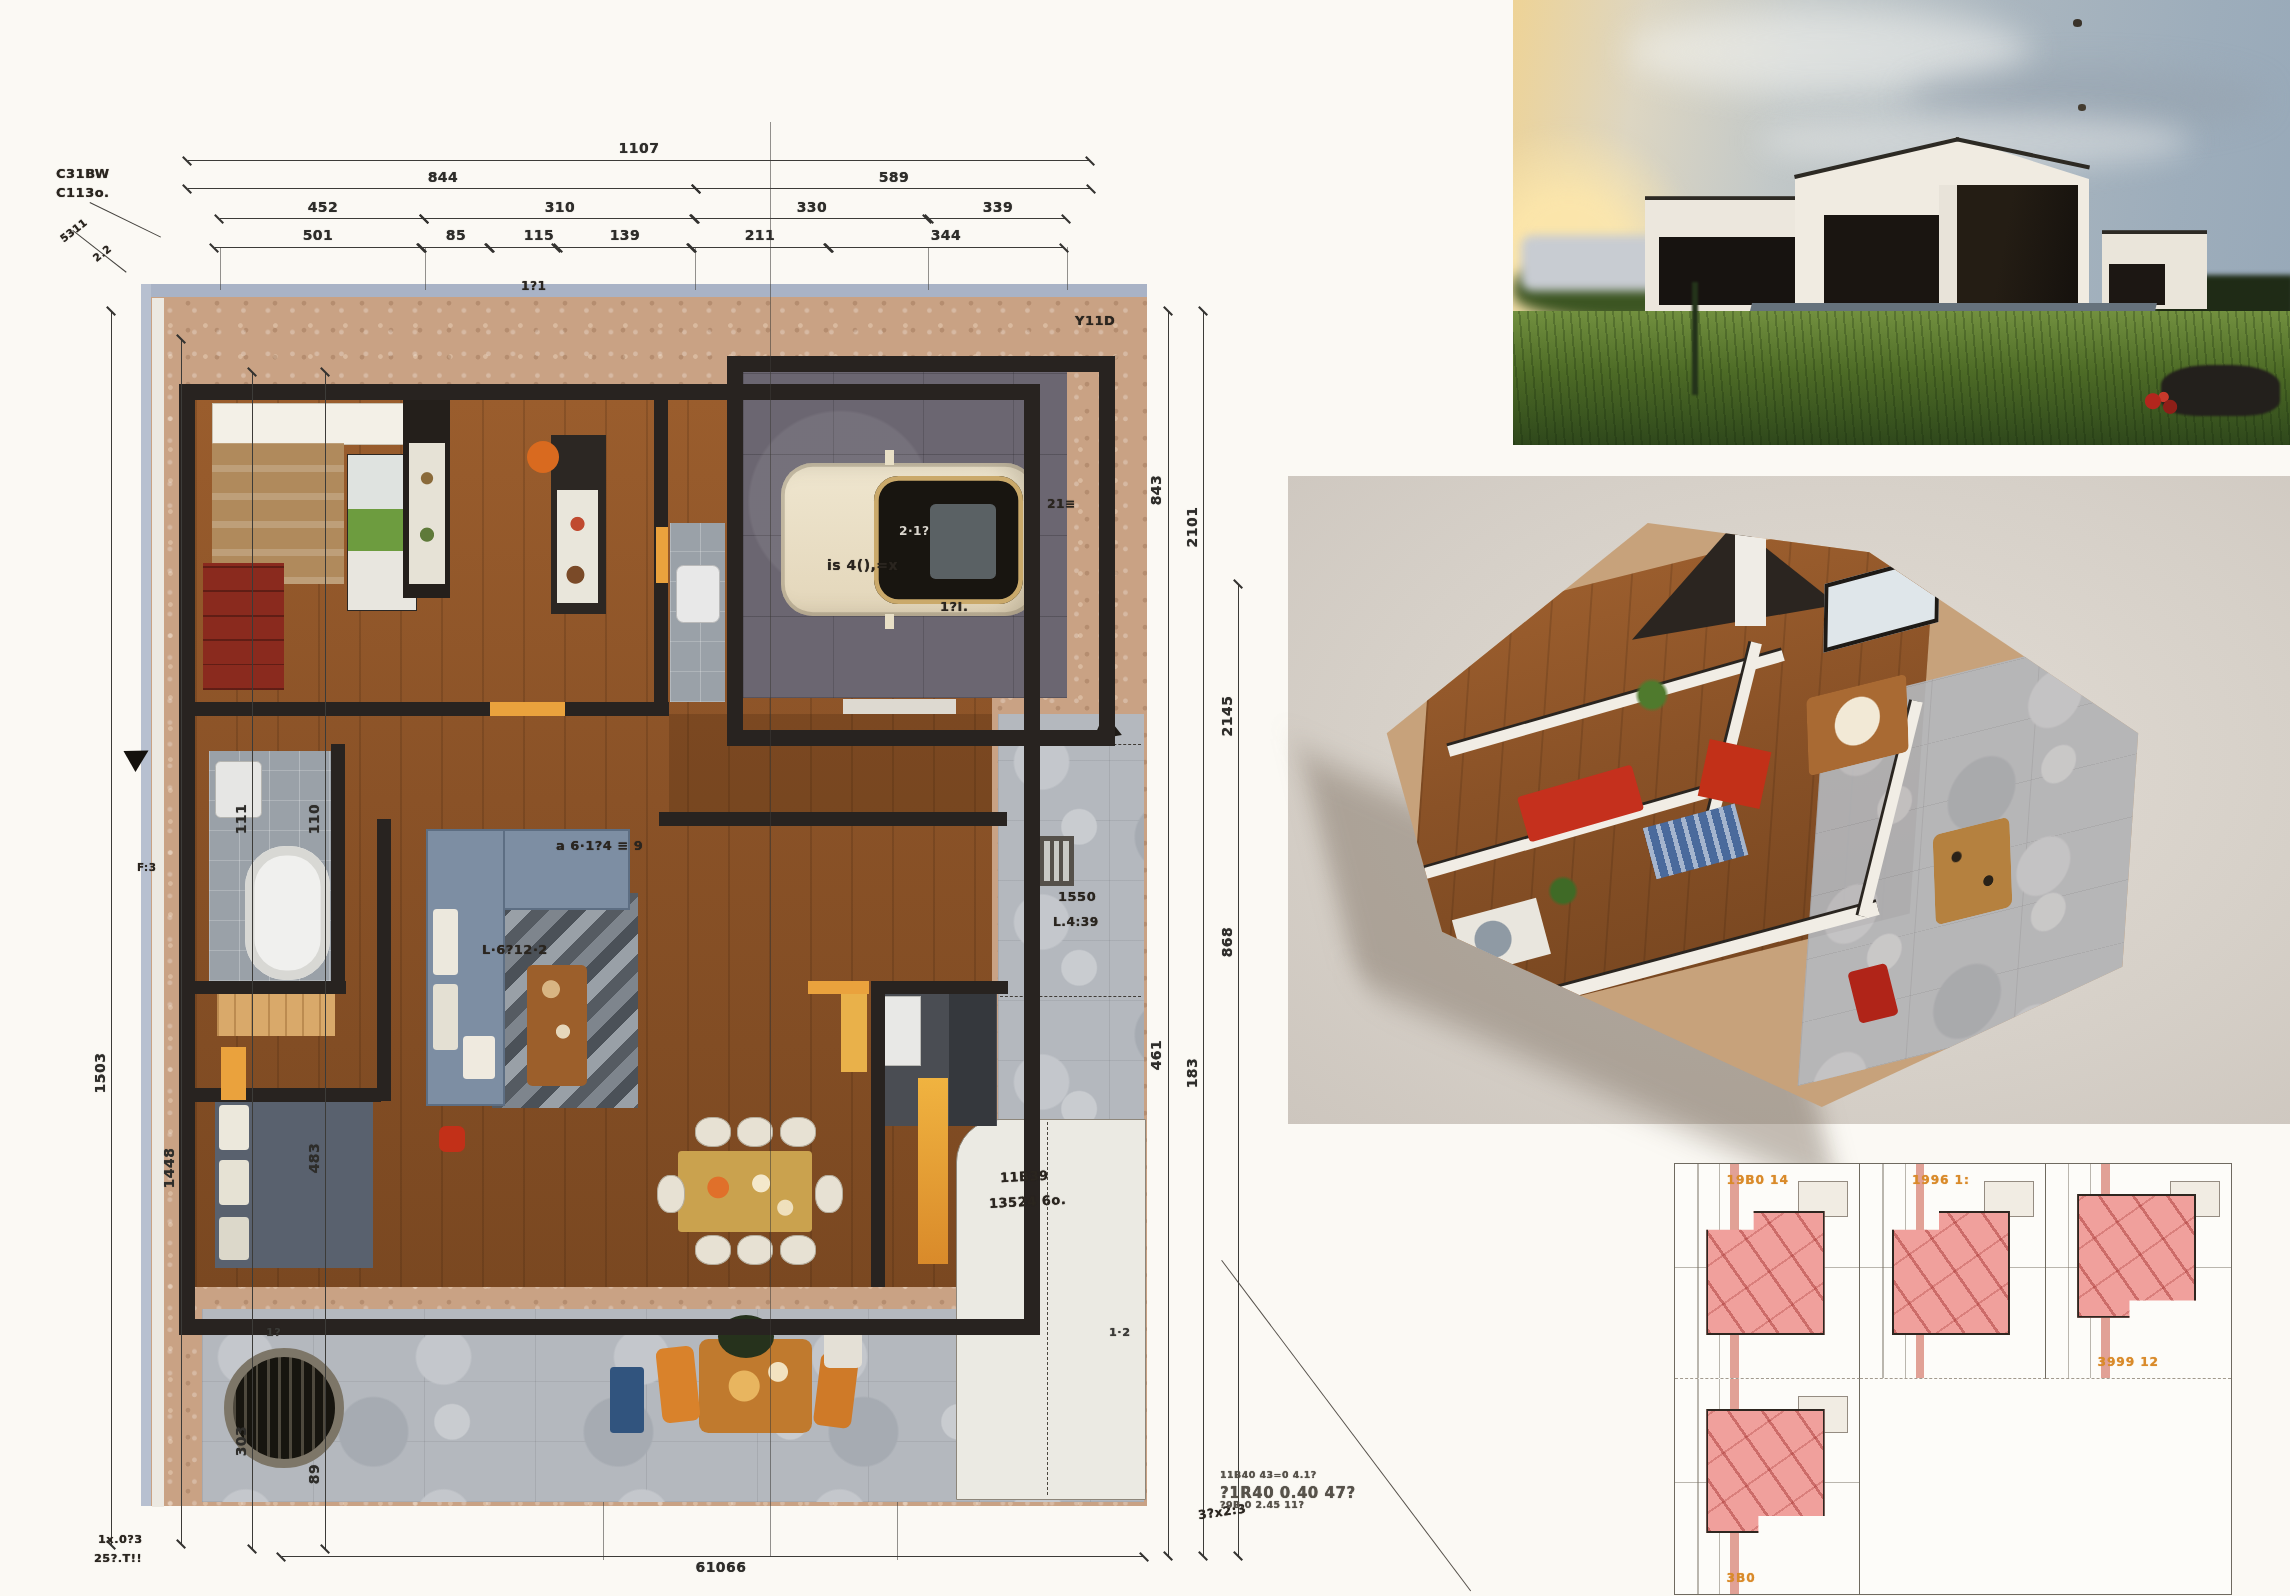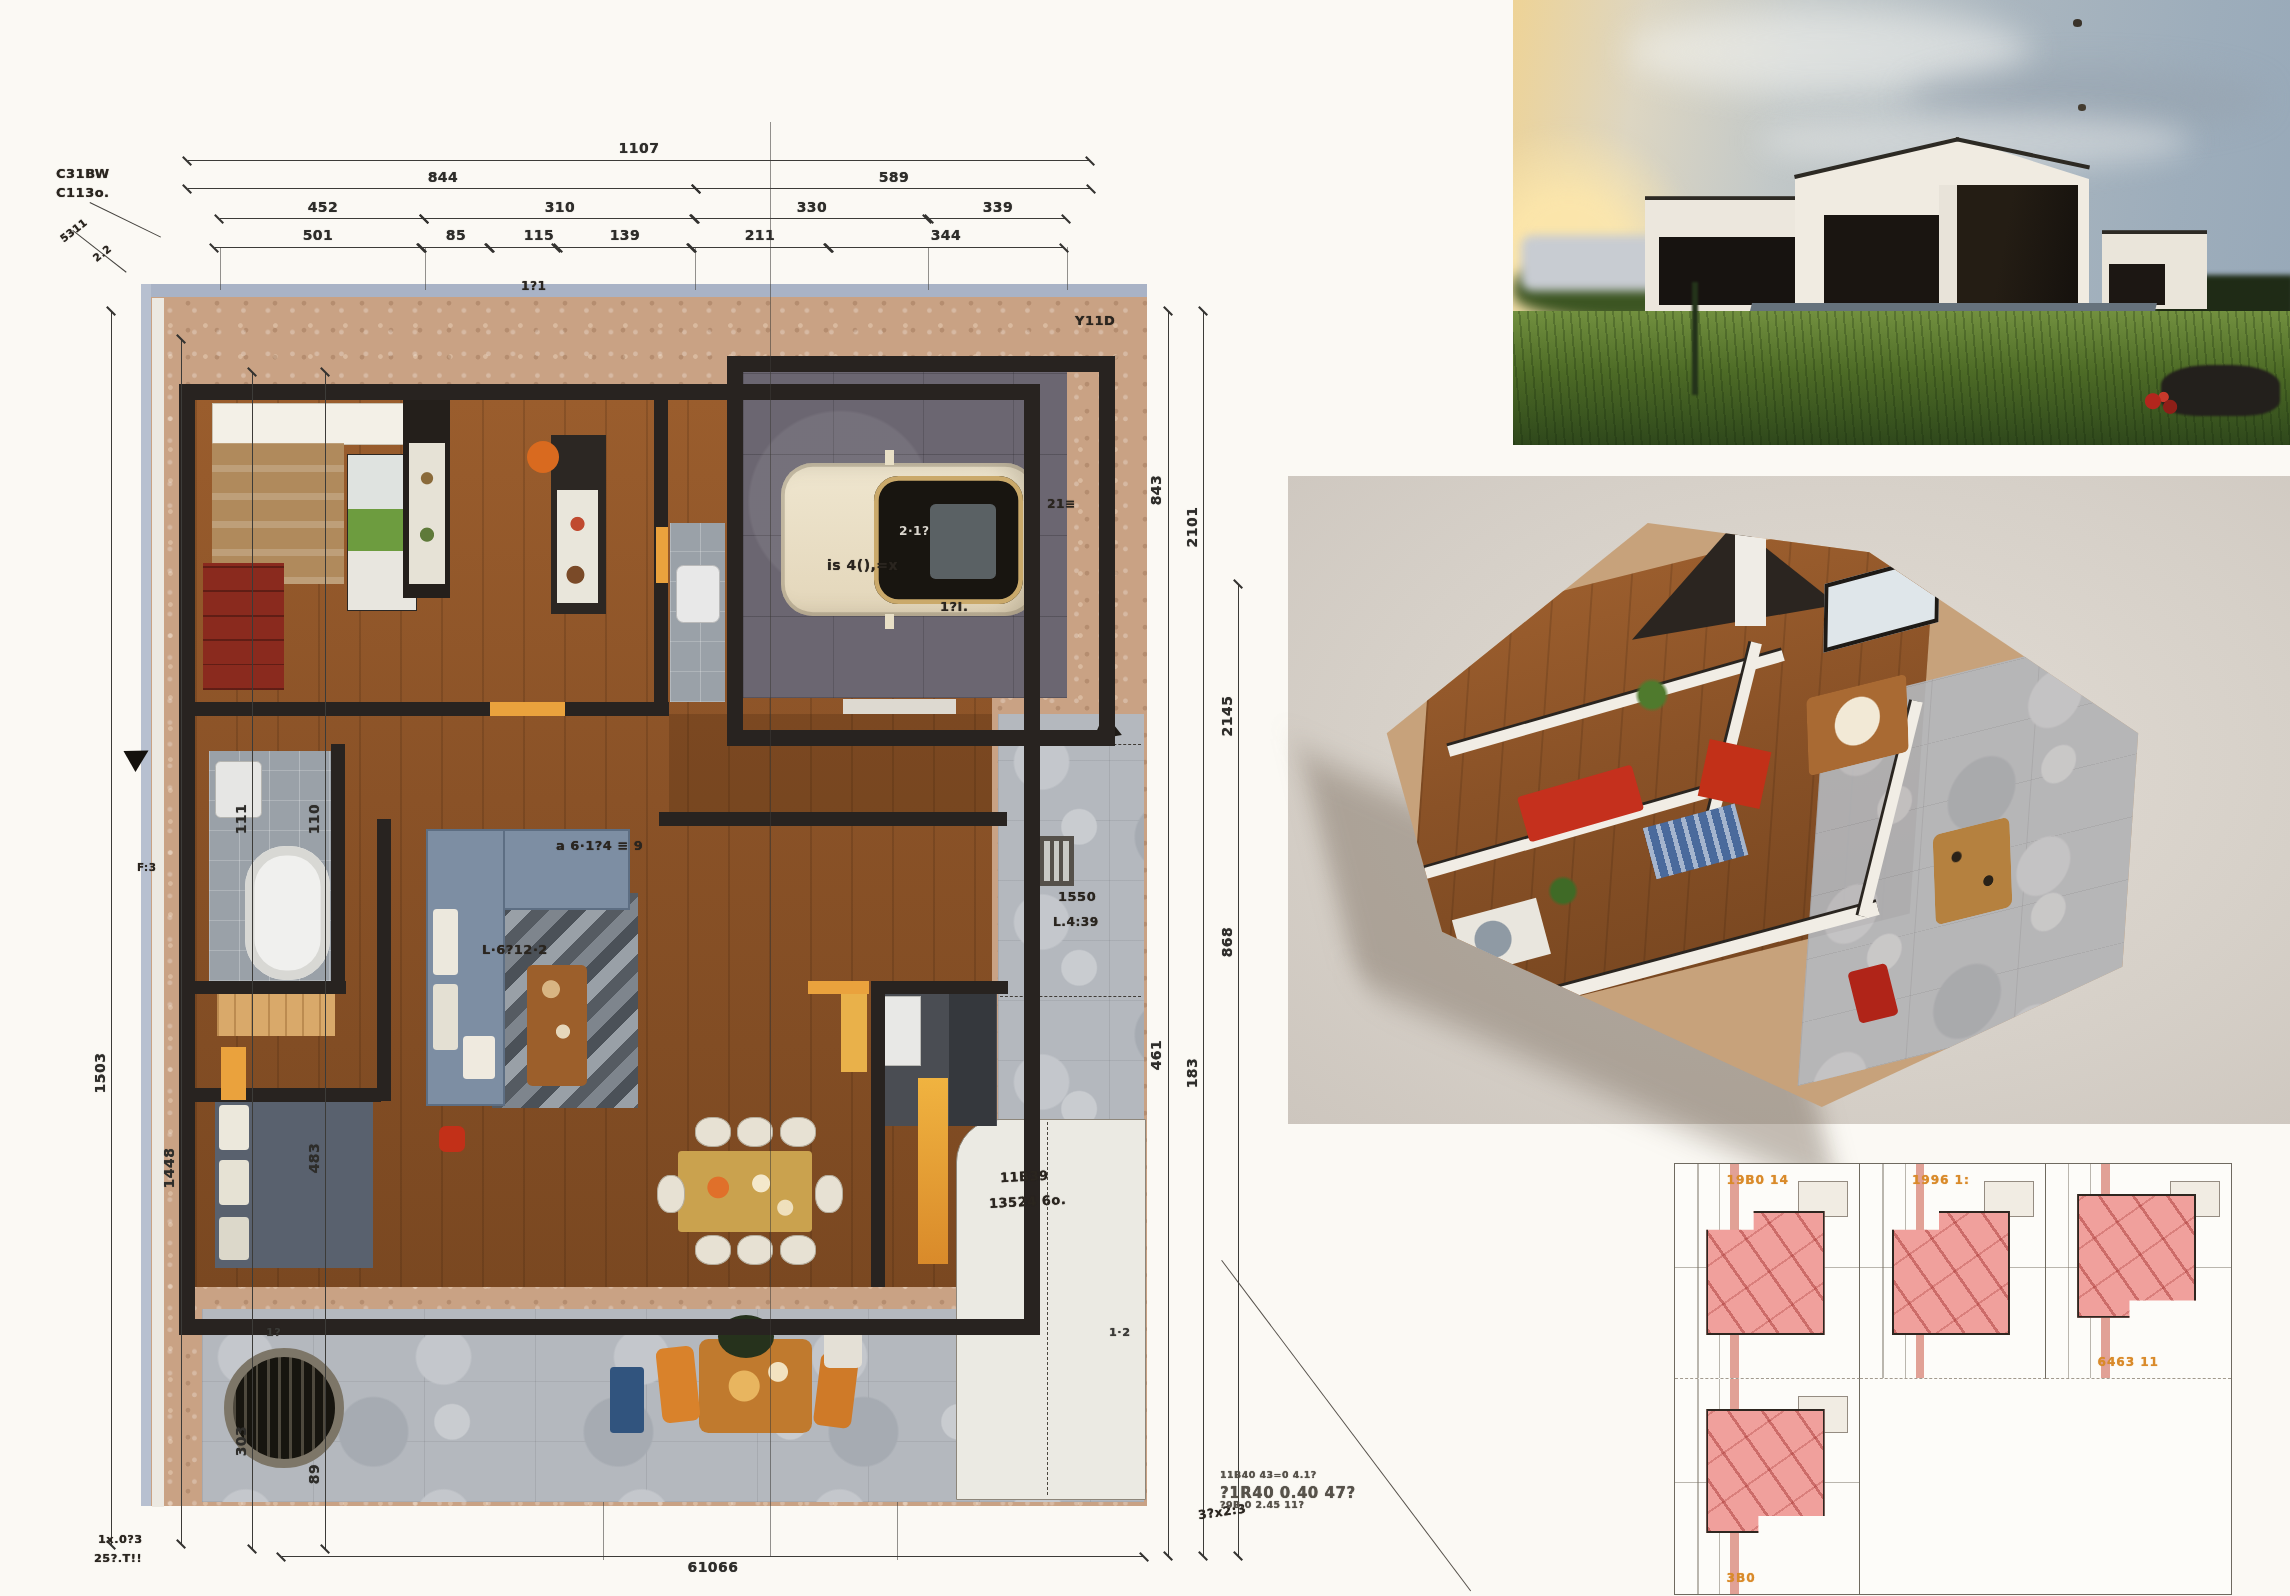--- a/index.html
+++ b/index.html
@@ -6,21 +6,21 @@
   .sheet{position:relative;width:2290px;height:1597px;background:#fbf9f4;overflow:hidden;}
   .abs{position:absolute;}
   
   .dim-h{position:absolute;height:0;border-top:1.5px solid #3c3b38;}
   .dim-h i,.dim-v i{position:absolute;width:12.2px;height:0;border-top:2.1px solid #33322f;transform:rotate(45deg);}
   .dim-h i.t1{left:-6.6px;top:-0.9px;} .dim-h i.t2{right:-6.6px;top:-0.9px;}
   .dim-v{position:absolute;width:0;border-left:1.5px solid #3c3b38;}
   .dim-v i.t1{left:-6.6px;top:-0.9px;} .dim-v i.t2{left:-6.6px;bottom:-0.9px;}
   .dim-lab{position:absolute;font-size:14px;font-weight:700;color:#2e2d2a;letter-spacing:0.5px;
     white-space:nowrap;text-shadow:0 0 0.7px rgba(46,45,42,.85);transform:translate(-50%,-100%);}
-  .dim-lab.below{transform:translate(-50%,10%);}
+  .dim-lab.below{transform:translate(-50%,10%);margin-left:8px;}
   .dim-lab.rot{transform:translate(-50%,-50%) rotate(-90deg);}
   .anno{position:absolute;font-weight:700;color:#2a251f;white-space:nowrap;
     text-shadow:0 0 0.8px rgba(42,37,31,.9);letter-spacing:0.5px;}
   .cline{position:absolute;background:rgba(60,58,54,.55);}
   
   .tan{background:#c9a284;background-image:
     radial-gradient(circle at 18% 22%,rgba(255,255,255,.25) 0 1.9px,transparent 2.8px),
     radial-gradient(circle at 62% 71%,rgba(120,80,50,.25) 0 1.9px,transparent 2.8px),
     radial-gradient(circle at 84% 34%,rgba(255,240,220,.3) 0 1.9px,transparent 2.8px);
     background-size:24.5px 21.7px,29px 27px,35px 31px;}
@@ -390,21 +390,21 @@
         <div class="t-room topnotch pink"></div>
         <div class="t-code" style="top: 4%;">1996 1:</div>
       </div>
       <div class="thumb-cell">
         <div class="t-sk" style="left: 12%; top: 0px; bottom: 0px; width: 1.4px;"></div>
         <div class="t-sk" style="left: 24%; top: 0px; bottom: 0px; width: 0.9px;"></div>
         <div class="t-sk" style="left: 0px; right: 0px; top: 48%; height: 0.9px;"></div>
         <div class="t-red" style="left: 30%;"></div>
         <div class="t-bed"></div>
         <div class="t-room botnotch pink"></div>
-        <div class="t-code" style="bottom: 4%;">6463 11</div>
+        <div class="t-code" style="bottom: 4%;">3999 12</div>
       </div>
       <div class="thumb-cell">
         <div class="t-sk" style="left: 12%; top: 0px; bottom: 0px; width: 1.4px;"></div>
         <div class="t-sk" style="left: 24%; top: 0px; bottom: 0px; width: 0.9px;"></div>
         <div class="t-sk" style="left: 0px; right: 0px; top: 48%; height: 0.9px;"></div>
         <div class="t-red" style="left: 30%;"></div>
         <div class="t-bed"></div>
         <div class="t-room botnotch pink"></div>
         <div class="t-code" style="bottom: 4%;">3B0</div>
       </div>

